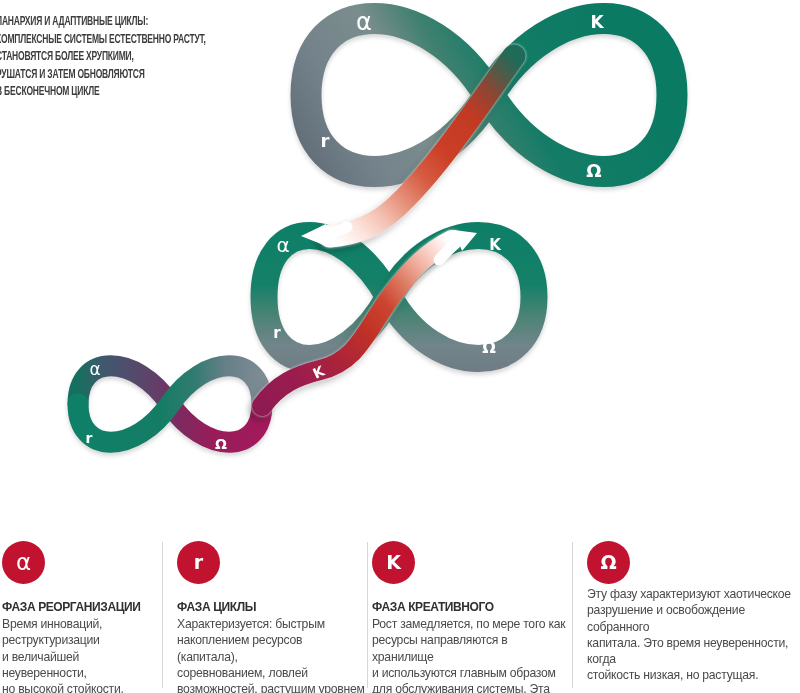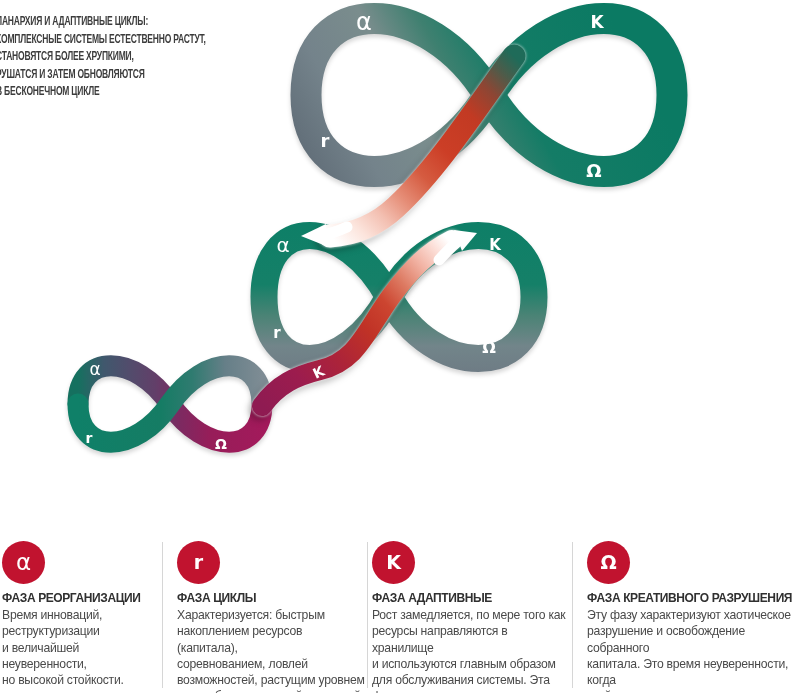--- a/index.html
+++ b/index.html
@@ -15,21 +15,21 @@
   .ribbon{filter:drop-shadow(0 0 1.5px rgba(255,255,255,.85)) drop-shadow(-3px 4px 3px rgba(0,0,0,.25));}
   .glyph{fill:#ffffff;font-family:"DejaVu Sans",sans-serif;text-anchor:middle;}
   .glyph.b{font-weight:bold;}
   
   .divider{position:absolute;top:542px;width:1px;height:146px;background:#d6d6d6;}
   .col{position:absolute;top:541px;}
   .badge{width:43px;height:43px;border-radius:50%;background:#c1132f;color:#fff;
          display:flex;align-items:center;justify-content:center;
          font-family:"DejaVu Sans",sans-serif;font-weight:bold;font-size:19px;padding-bottom:2px;box-sizing:border-box;}
   .badge.alpha{font-size:23px;font-weight:normal;}
-  .phase-title{margin-top:7px;font-size:12px;font-weight:bold;color:#303030;letter-spacing:-0.4px;white-space:nowrap;}
+  .phase-title{margin-top:16px;font-size:12px;font-weight:bold;color:#303030;letter-spacing:-0.4px;white-space:nowrap;}
   .phase-body{margin-top:2px;font-size:12.2px;line-height:16.3px;color:#4a4a4a;
               letter-spacing:-0.25px;white-space:pre-line;}
 </style>
 </head>
 <body>
 
 <div id="stage">
 
   <div id="title">
     <div>ПАНАРХИЯ И АДАПТИВНЫЕ ЦИКЛЫ:</div>
@@ -159,32 +159,31 @@
     <div class="phase-body">Характеризуется: быстрым
 накоплением ресурсов (капитала),
 соревнованием, ловлей
 возможностей, растущим уровнем
 разнообразия и связей и высокой,
 но снижающейся стойкостью.</div>
   </div>
 
   <div class="col" style="left:372px;width:196px">
     <div class="badge">K</div>
-    <div class="phase-title">ФАЗА АДАПТИВНЫЕ</div>
+    <div class="phase-title">ФАЗА КРЕАТИВНОГО</div>
     <div class="phase-body">Рост замедляется, по мере того как
 ресурсы направляются в хранилище
 и используются главным образом
 для обслуживания системы. Эта фаза
 характеризуется стабильностью,
 определенностью, снижением
 гибкости и низкой стойкостью.</div>
   </div>
 
   <div class="col" style="left:587px;width:212px">
     <div class="badge">Ω</div>
-    <div class="phase-title">ФАЗА КРЕАТИВНОГО РАЗРУШЕНИЯ</div>
     <div class="phase-body">Эту фазу характеризуют хаотическое
 разрушение и освобождение собранного
 капитала. Это время неуверенности, когда
 стойкость низкая, но растущая.</div>
   </div>
 
 </div>
 
 </body></html>

